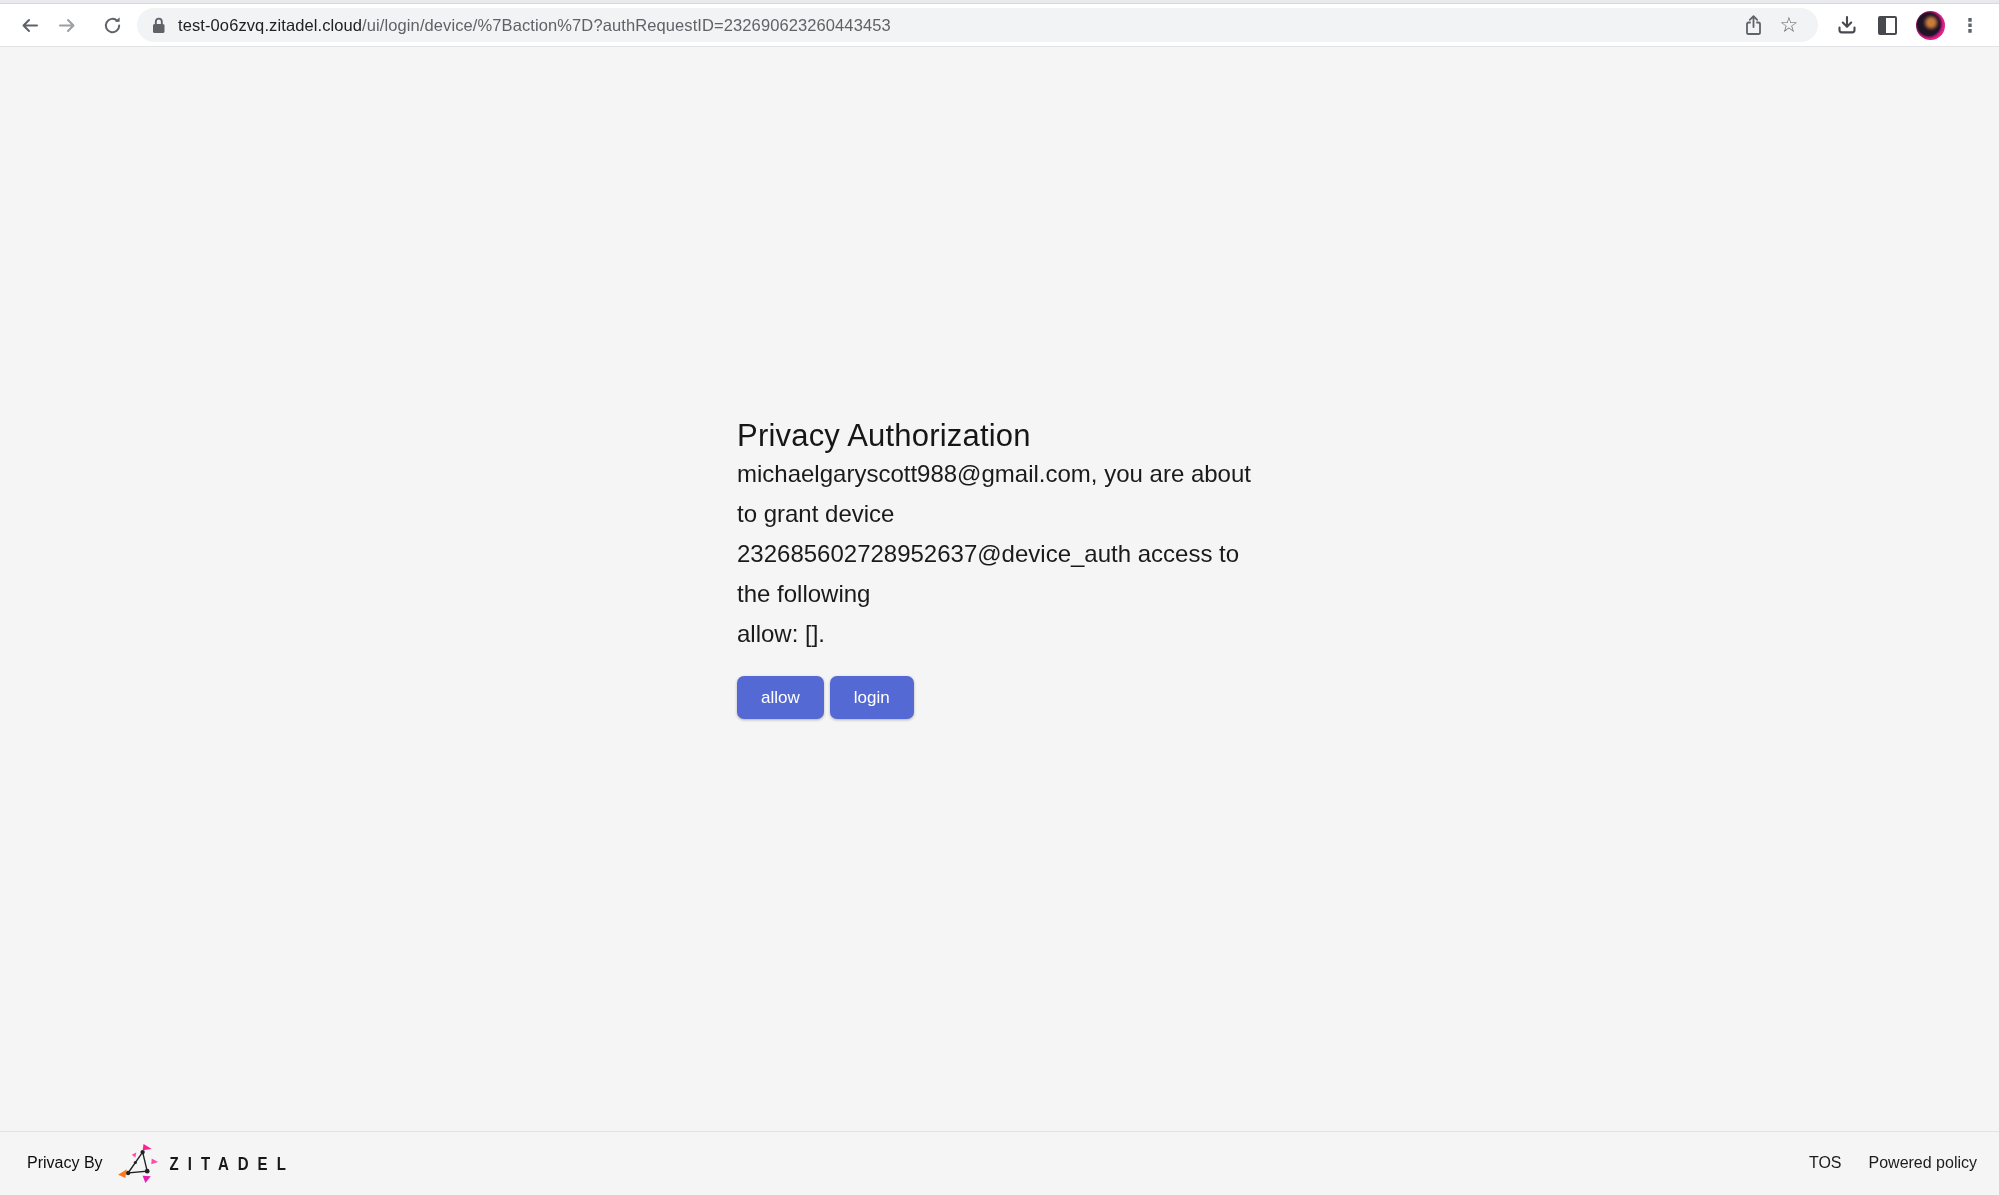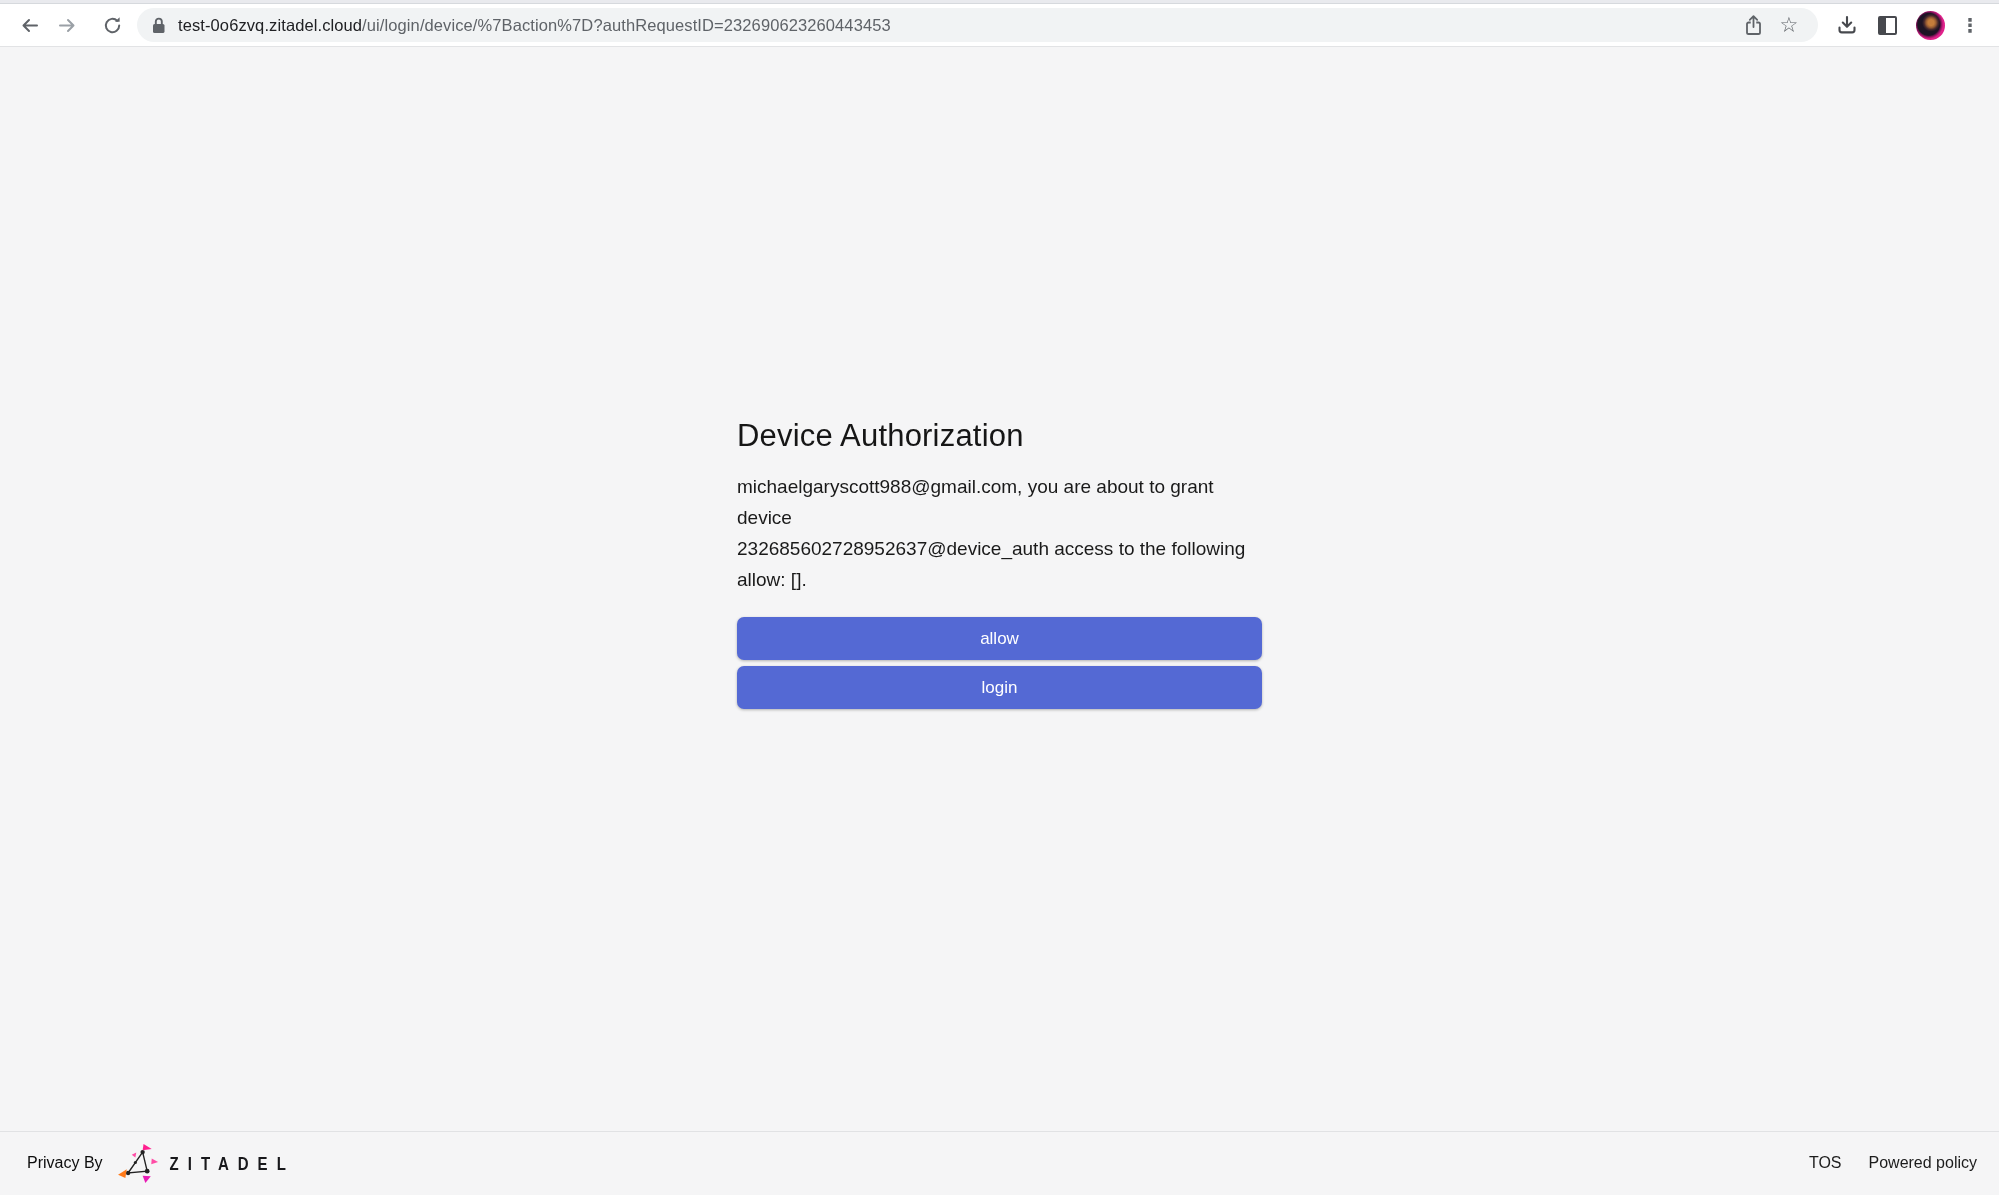--- a/index.html
+++ b/index.html
@@ -46,22 +46,22 @@
   .menu-dots {
     font-family: "DejaVu Sans", sans-serif; font-size: 19px; color: #5f6368;
     width: 26px; height: 30px; display: flex; align-items: center; justify-content: center;
     margin-left: 2px; cursor: pointer; font-weight: bold;
   }
 
   
   .main-area { height: 1084px; background: #f5f5f6; }
   .content-col { width: 525px; margin: 0 auto; padding-top: 371px; }
   .page-title { font-size: 31px; font-weight: 400; color: #161616; letter-spacing: 0.2px; }
-  .message { margin-top: 17px; font-size: 19px; line-height: 31px; color: #1a1a1a; }
-  .btn-row { margin-top: 22px; display: flex; gap: 6px; flex-direction: column; }
+  .message { font-size: 24px; line-height: 40px; color: #1a1a1a; }
+  .btn-row { margin-top: 22px; display: flex; gap: 6px; }
   .primary-btn {
     background: #5469d4; color: #ffffff; border: none; border-radius: 7px;
     height: 43px; padding: 0 24px; font-size: 17px; font-family: "Liberation Sans", sans-serif;
     cursor: pointer; box-shadow: 0 1px 3px rgba(0,0,0,0.28);
   }
 
   
   .footer {
     height: 63px; border-top: 1px solid #e1e2e4; background: #f5f5f6;
     display: flex; align-items: center; padding: 0 22px 0 27px;
@@ -147,21 +147,21 @@
       <div class="avatar"></div>
       <div class="menu-dots">
         <span>⋮</span>
       </div>
     </div>
   </div>
 </div>
 
 <div class="main-area">
   <div class="content-col">
-    <h1 class="page-title">Device Authorization</h1>
+    <h1 class="page-title">Privacy Authorization</h1>
     <div class="message">
       <div>michaelgaryscott988@gmail.com, you are about to grant device</div>
       <div>232685602728952637@device_auth access to the following</div>
       <div>allow: [].</div>
     </div>
     <div class="btn-row">
       <button class="primary-btn">allow</button>
       <button class="primary-btn">login</button>
     </div>
   </div>

